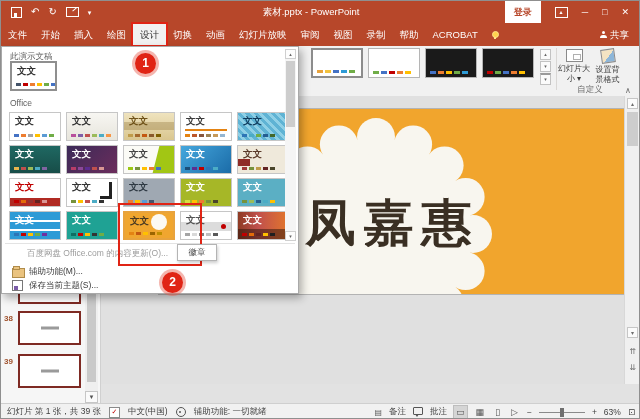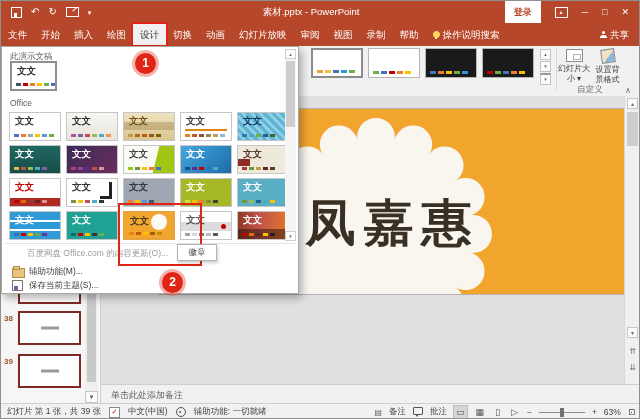--- a/index.html
+++ b/index.html
@@ -172,22 +172,24 @@
       <div class="tab">
         <span>视图</span>
       </div>
       <div class="tab">
         <span>录制</span>
       </div>
       <div class="tab">
         <span>帮助</span>
       </div>
       <div class="tab">
+        <span>ACROBAT</span>
+      </div>
+      <div class="tab">
         <span class="ic-bulb"></span>
-        <span>操作说明搜索</span>
       </div>
       <div class="tab share">
         <span class="ic-person"></span>
         <span>共享</span>
       </div>
     </div>
 
   <div class="ribbon">
     <div class="variants-box" id="variants">
         <div class="variant selected" style="background: rgb(255, 255, 255);">
@@ -291,23 +293,20 @@
     </div>
     <div class="vscroll">
       <div class="vs box" style="top:2px;">▴</div>
       <div class="vs bar"></div>
       <div class="vs box" style="bottom:46px;">▾</div>
       <div class="vs" style="bottom:28px;font-size:8px;">⇈</div>
       <div class="vs" style="bottom:12px;font-size:8px;">⇊</div>
     </div>
   </div>
 
-  <div class="notesbar">
-    <span>单击此处添加备注</span>
-  </div>
 
   <div class="statusbar">
     <span>幻灯片 第 1 张，共 39 张</span>
     <span class="ic-spell">✓</span>
     <span>中文(中国)</span>
     <span class="ic-access"></span>
     <span>辅助功能: 一切就绪</span>
     <div class="sb-right">
       <span class="sb-ic">▤</span>
       <span>备注</span>

